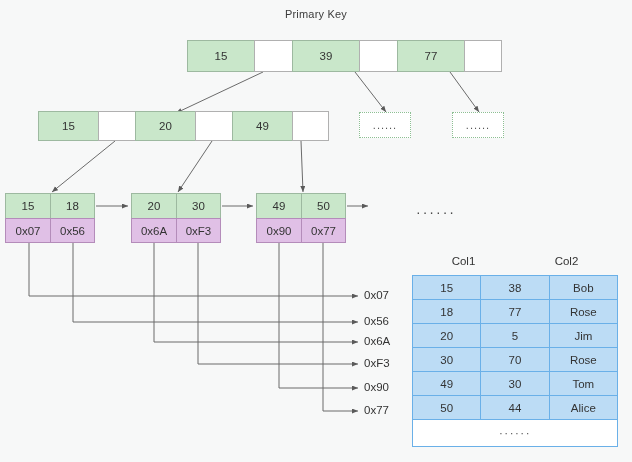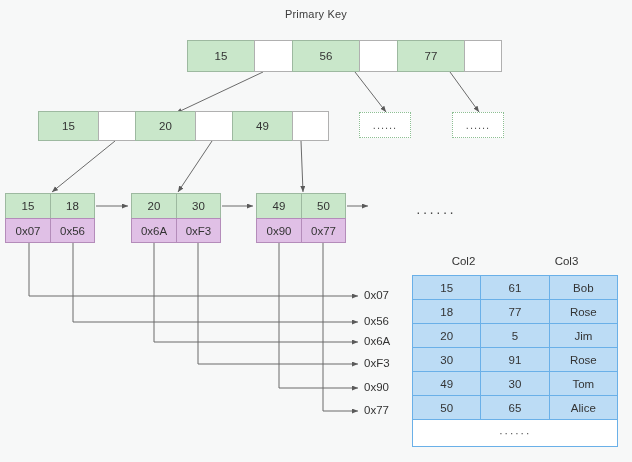--- a/index.html
+++ b/index.html
@@ -194,21 +194,21 @@
       <path d="M 154,243 L 154,342 L 358,342"></path>
       <path d="M 198,243 L 198,364 L 358,364"></path>
       <path d="M 279,243 L 279,388 L 358,388"></path>
       <path d="M 323,243 L 323,411 L 358,411"></path>
     </g>
   </svg>
 
   <div class="node" id="root-node" style="left:187px; top:40px; height:32px;">
     <div class="cell key" style="width:67px;">15</div>
     <div class="cell ptr" style="width:38px;"></div>
-    <div class="cell key" style="width:67px;">56</div>
+    <div class="cell key" style="width:67px;">39</div>
     <div class="cell ptr" style="width:38px;"></div>
     <div class="cell key" style="width:67px;">77</div>
     <div class="cell ptr" style="width:38px;"></div>
   </div>
 
   <div class="node" id="internal-node" style="left:38px; top:111px; height:30px;">
     <div class="cell key" style="width:60px;">15</div>
     <div class="cell ptr" style="width:37px;"></div>
     <div class="cell key" style="width:60px;">20</div>
     <div class="cell ptr" style="width:37px;"></div>
@@ -256,53 +256,53 @@
 
   <div class="addr-label" style="left:364px; top:289px;">0x07</div>
   <div class="addr-label" style="left:364px; top:315px;">0x56</div>
   <div class="addr-label" style="left:364px; top:335px;">0x6A</div>
   <div class="addr-label" style="left:364px; top:357px;">0xF3</div>
   <div class="addr-label" style="left:364px; top:381px;">0x90</div>
   <div class="addr-label" style="left:364px; top:404px;">0x77</div>
 
   <div class="data-table-wrap">
     <div class="table-head">
+      <div>Col1</div>
       <div>Col2</div>
-      <div>Col3</div>
     </div>
     <table class="data-table">
       <tbody>
         <tr>
           <td>15</td>
-          <td>61</td>
+          <td>38</td>
           <td>Bob</td>
         </tr>
         <tr>
           <td>18</td>
           <td>77</td>
           <td>Rose</td>
         </tr>
         <tr>
           <td>20</td>
           <td>5</td>
           <td>Jim</td>
         </tr>
         <tr>
           <td>30</td>
-          <td>91</td>
+          <td>70</td>
           <td>Rose</td>
         </tr>
         <tr>
           <td>49</td>
           <td>30</td>
           <td>Tom</td>
         </tr>
         <tr>
           <td>50</td>
-          <td>65</td>
+          <td>44</td>
           <td>Alice</td>
         </tr>
         <tr class="more-row">
           <td colspan="3">······</td>
         </tr>
       </tbody>
     </table>
   </div>
 
 </div>

